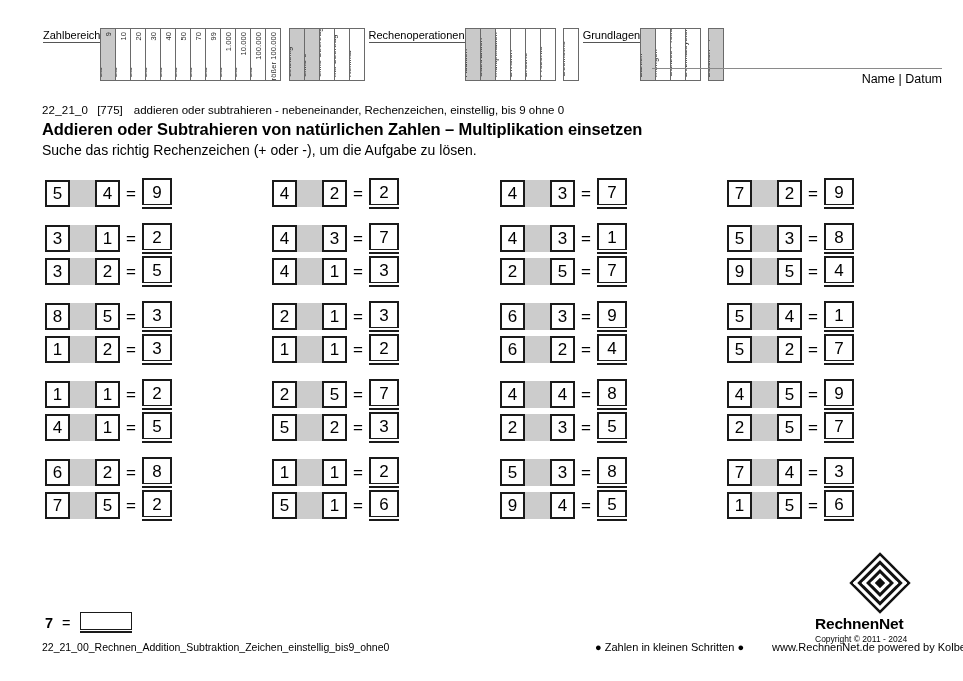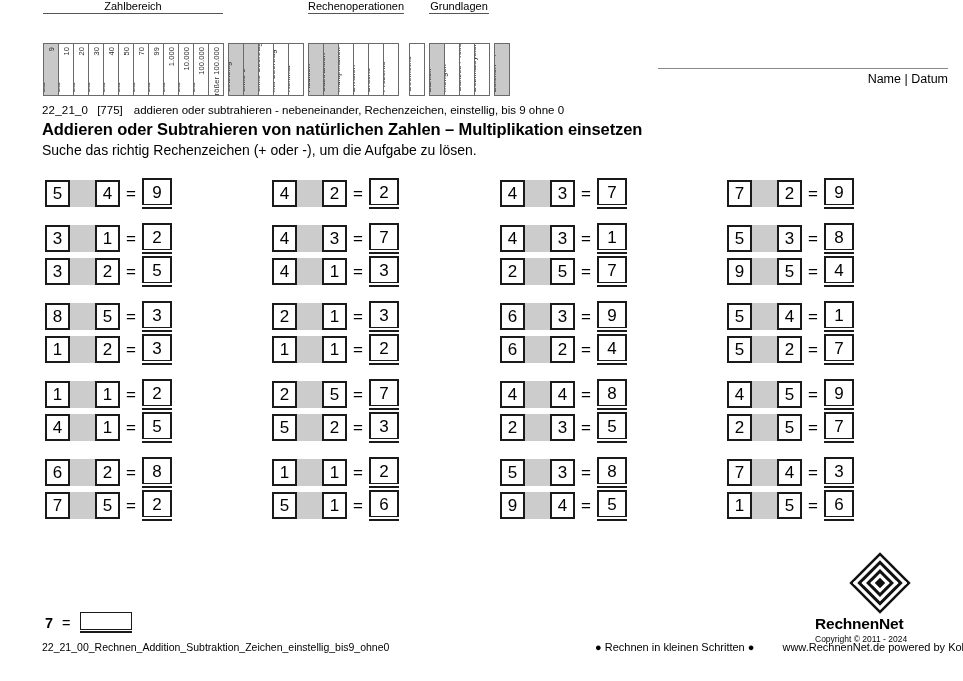--- a/index.html
+++ b/index.html
@@ -18,24 +18,23 @@
   
   #category-header {
     position: absolute;
     left: 43px; top: 28px;
     height: 68px;
     display: flex;
     align-items: flex-end;
   }
   .cat-group {
     display: flex;
-    flex-direction: column;
+    flex-direction: row;
     height: 68px;
     justify-content: flex-end;
-    gap: 29px;
   }
   .cat-group-title {
     font-size: 11px;
     text-align: center;
     height: 15px;
     line-height: 14px;
     border-bottom: 1px solid #555;
     white-space: nowrap;
   }
   .cat-group-title.blank {
@@ -66,21 +65,21 @@
     color: #2a2a2a;
     letter-spacing: 0.1px;
   }
   .cat-label.top { top: 3px; transform: rotate(-90deg) translate(-100%, -50%); }
   .cat-label.bottom { bottom: 3px; transform-origin: 0 100%; transform: rotate(-90deg) translate(0, -50%); }
   .cat-gap { width: 5px; height: 53px; }
 
   
   #name-datum-block {
     position: absolute;
-    right: 15px; top: 68px;
+    right: 21px; top: 68px;
     width: 290px;
     text-align: right;
   }
   #name-datum-rule {
     border-top: 1px solid #8a8a8a;
     width: 100%;
     height: 0;
   }
   #name-datum-label {
     font-size: 12.5px;
@@ -811,21 +810,21 @@
   <span id="count-digit">7</span>
   <span id="count-eq">=</span>
   <span id="count-answer-wrap">
     <span id="count-answer-box"></span>
     <span id="count-answer-underline"></span>
   </span>
 </div>
 
 <div id="footer-filename">22_21_00_Rechnen_Addition_Subtraktion_Zeichen_einstellig_bis9_ohne0</div>
 <div id="footer-right">
-  <span id="footer-slogan">● Rechnen in kleinen Schritten ●</span>
+  <span id="footer-slogan">● Zahlen in kleinen Schritten ●</span>
   <span id="footer-url">www.RechnenNet.de powered by KolbergNet</span>
 </div>
 
 <div id="logo-block">
   <div id="logo-mark">
     <svg viewBox="0 0 100 100" width="62" height="62" aria-hidden="true">
       <g transform="translate(50,50) rotate(45)">
         <rect x="-35" y="-35" width="70" height="70" fill="#111"></rect>
         <g fill="#fff">
           <path d="M-31,-31 L31,-31 L31,-26 L-26,-26 L-26,31 L-31,31 Z"></path>

